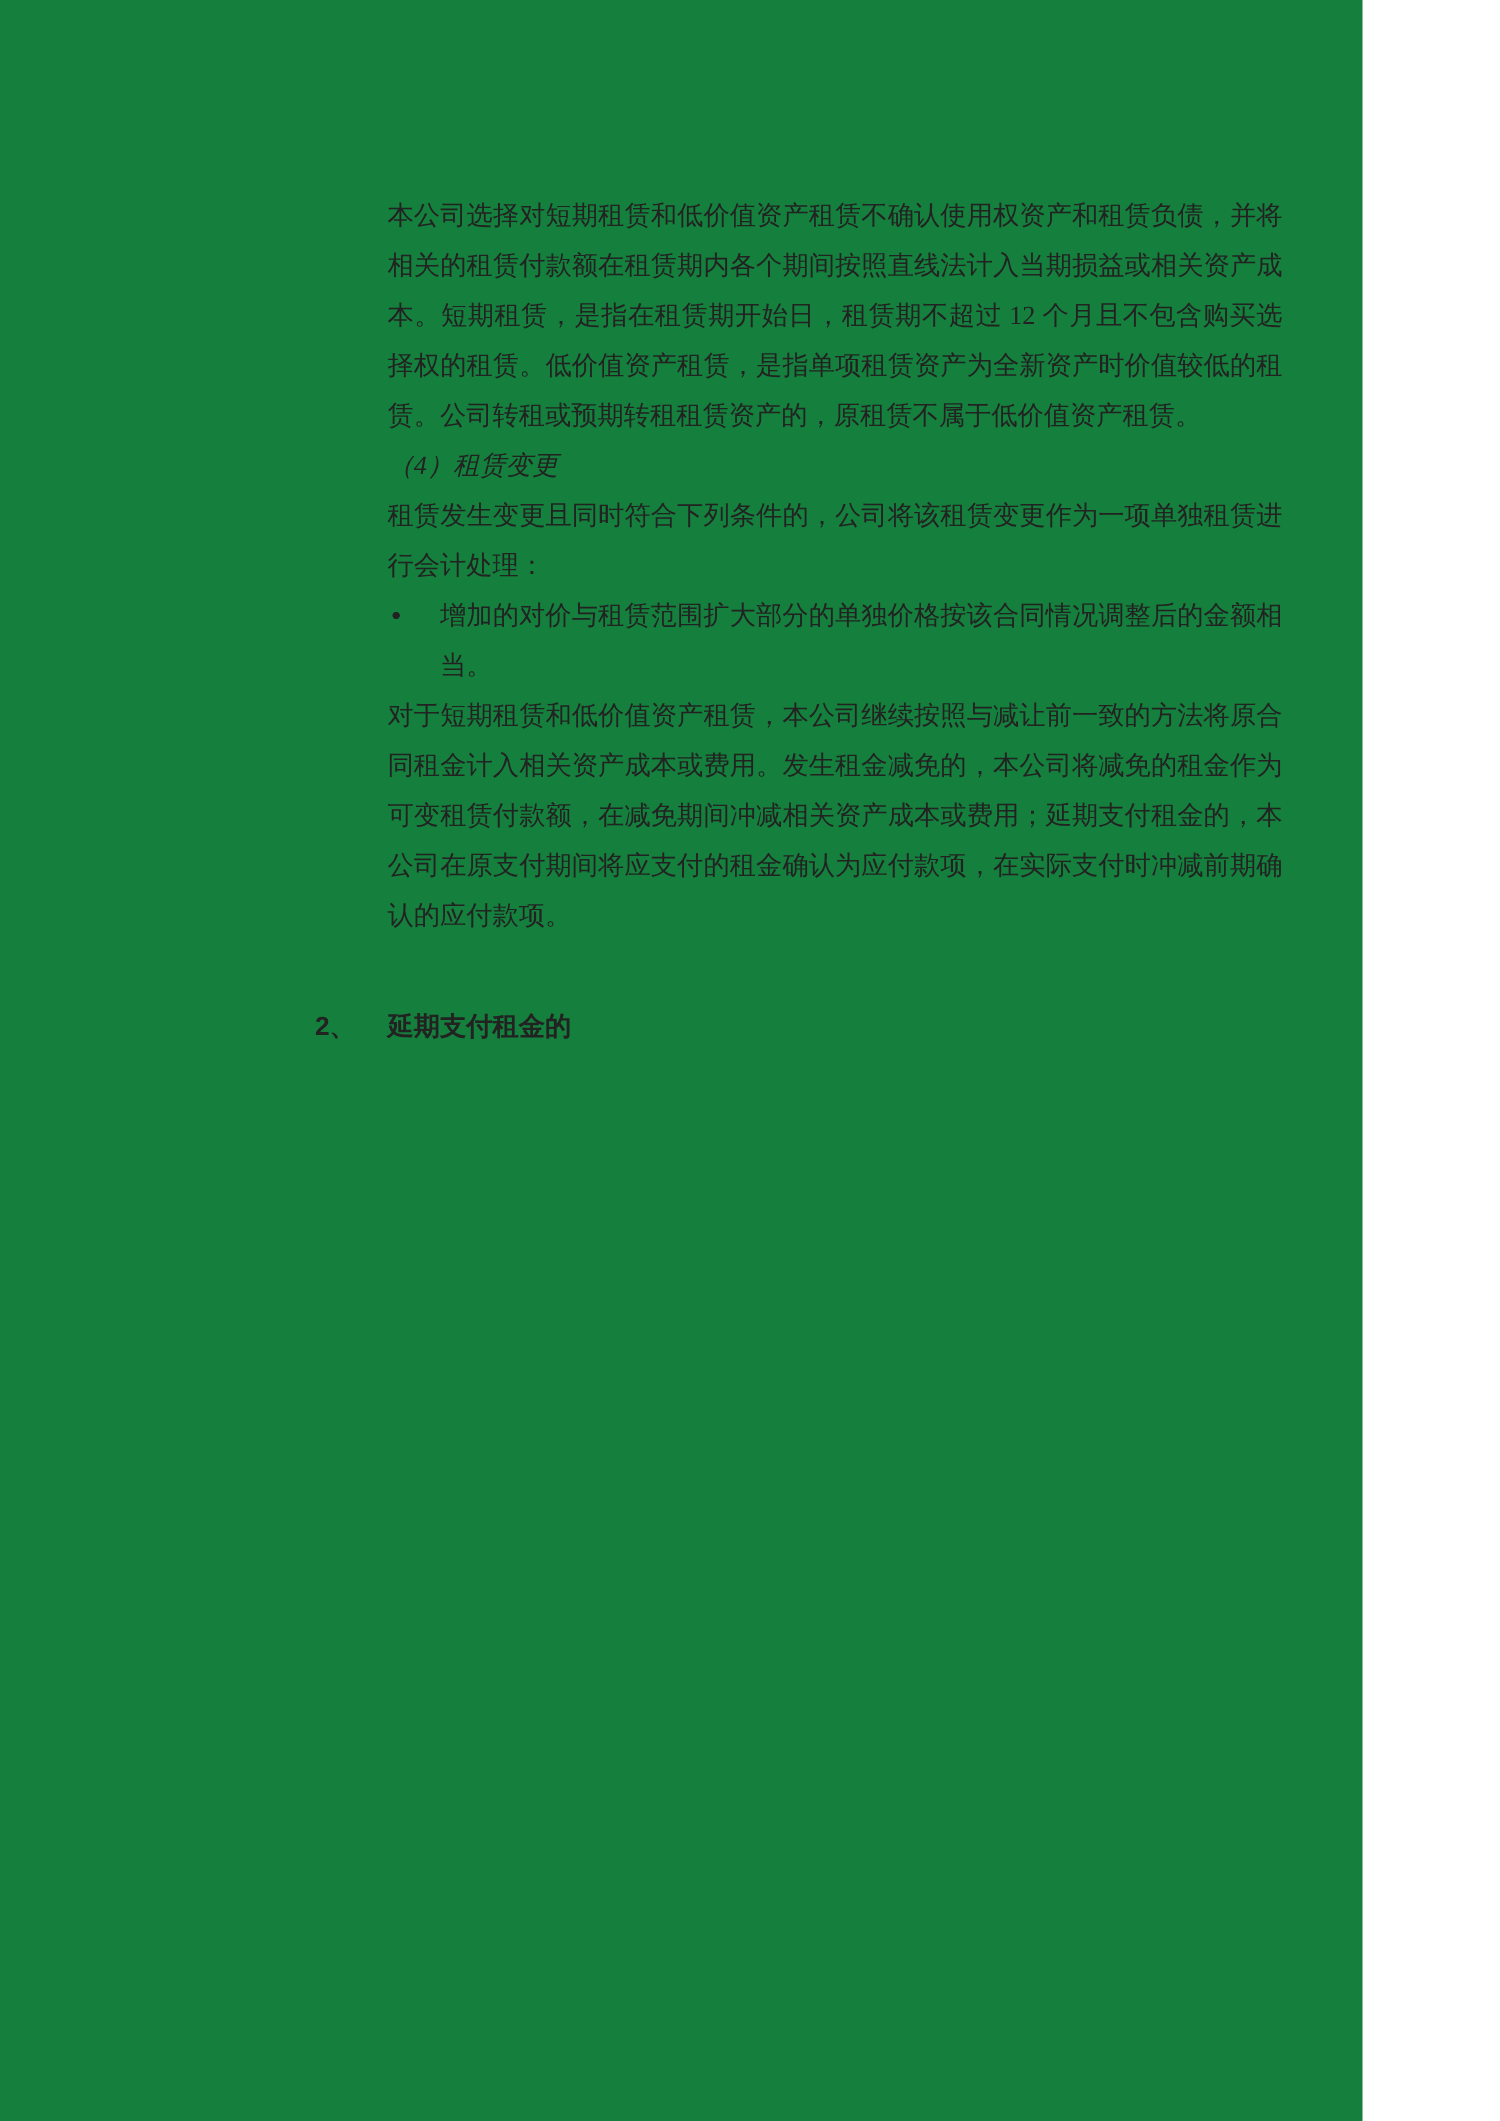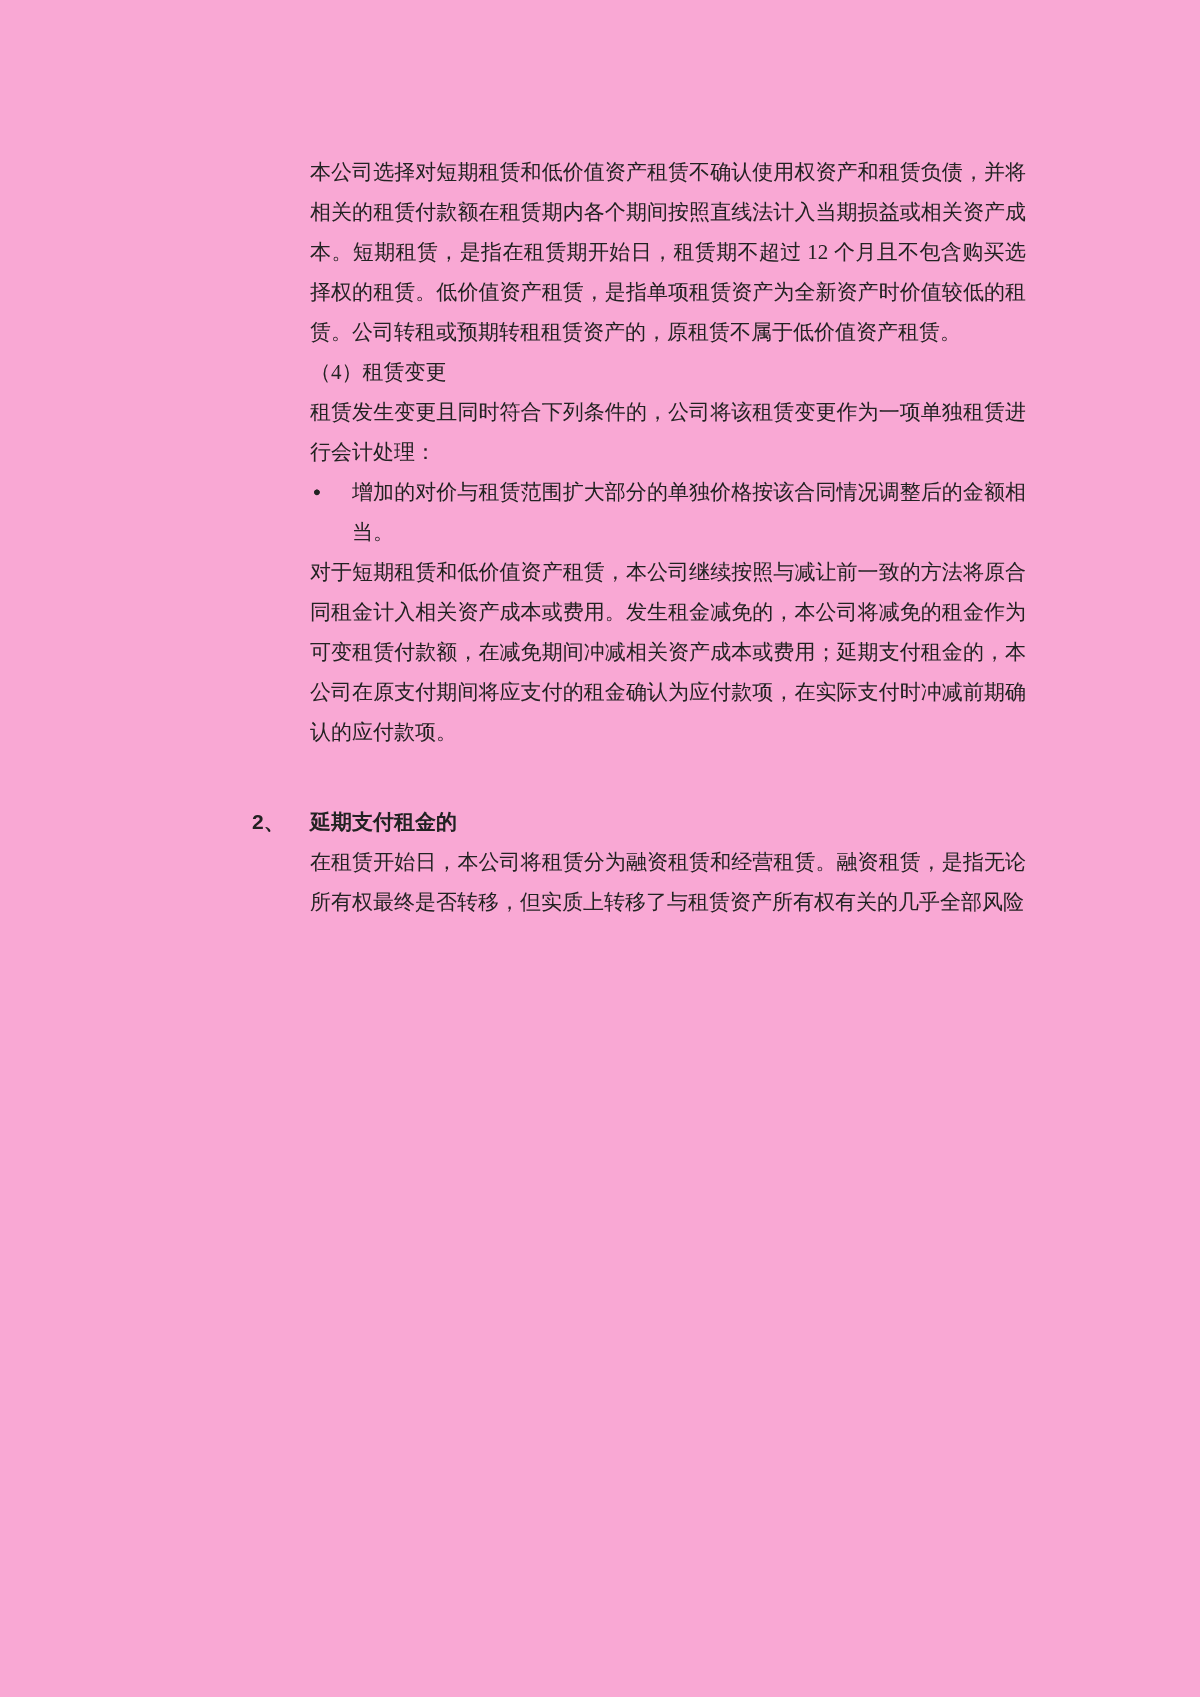--- a/index.html
+++ b/index.html
@@ -2,43 +2,44 @@
 <html><head>
 <meta charset="utf-8">
 <style>
   html, body {
     margin: 0;
     padding: 0;
     background: #ffffff;
   }
   .page {
     position: relative;
-    width: 1200px;
+    width: 1090px;
     height: 1697px;
-    background: #f9a8d4;
+    background: #15803d;
     overflow: hidden;
     font-family: "Liberation Serif", "DejaVu Serif", serif;
   }
   .content {
     position: absolute;
     left: 310px;
     top: 152px;
     width: 716px;
     font-size: 21px;
     line-height: 40px;
     color: #222222;
     text-align: justify;
     text-align-last: left;
   }
   .para {
     margin: 0;
   }
   .sub-heading {
     margin: 0;
     text-align: left;
+    font-style: italic;
   }
   .bullet-item {
     position: relative;
     padding-left: 42px;
     margin: 0;
   }
   .bullet-dot {
     position: absolute;
     left: 3px;
     top: 0;
@@ -83,16 +84,15 @@
 
 
 
     <p class="para">对于短期租赁和低价值资产租赁，本公司继续按照与减让前一致的方法将原合同租金计入相关资产成本或费用。发生租金减免的，本公司将减免的租金作为可变租赁付款额，在减免期间冲减相关资产成本或费用；延期支付租金的，本公司在原支付期间将应支付的租金确认为应付款项，在实际支付时冲减前期确认的应付款项。</p>
 
     <div class="numbered-heading">
       <span class="heading-number">2、</span>
       <span class="heading-text">延期支付租金的</span>
     </div>
 
-    <p class="para">在租赁开始日，本公司将租赁分为融资租赁和经营租赁。融资租赁，是指无论所有权最终是否转移，但实质上转移了与租赁资产所有权有关的几乎全部风险</p>
 
   </div>
 </div>
 
 </body></html>

